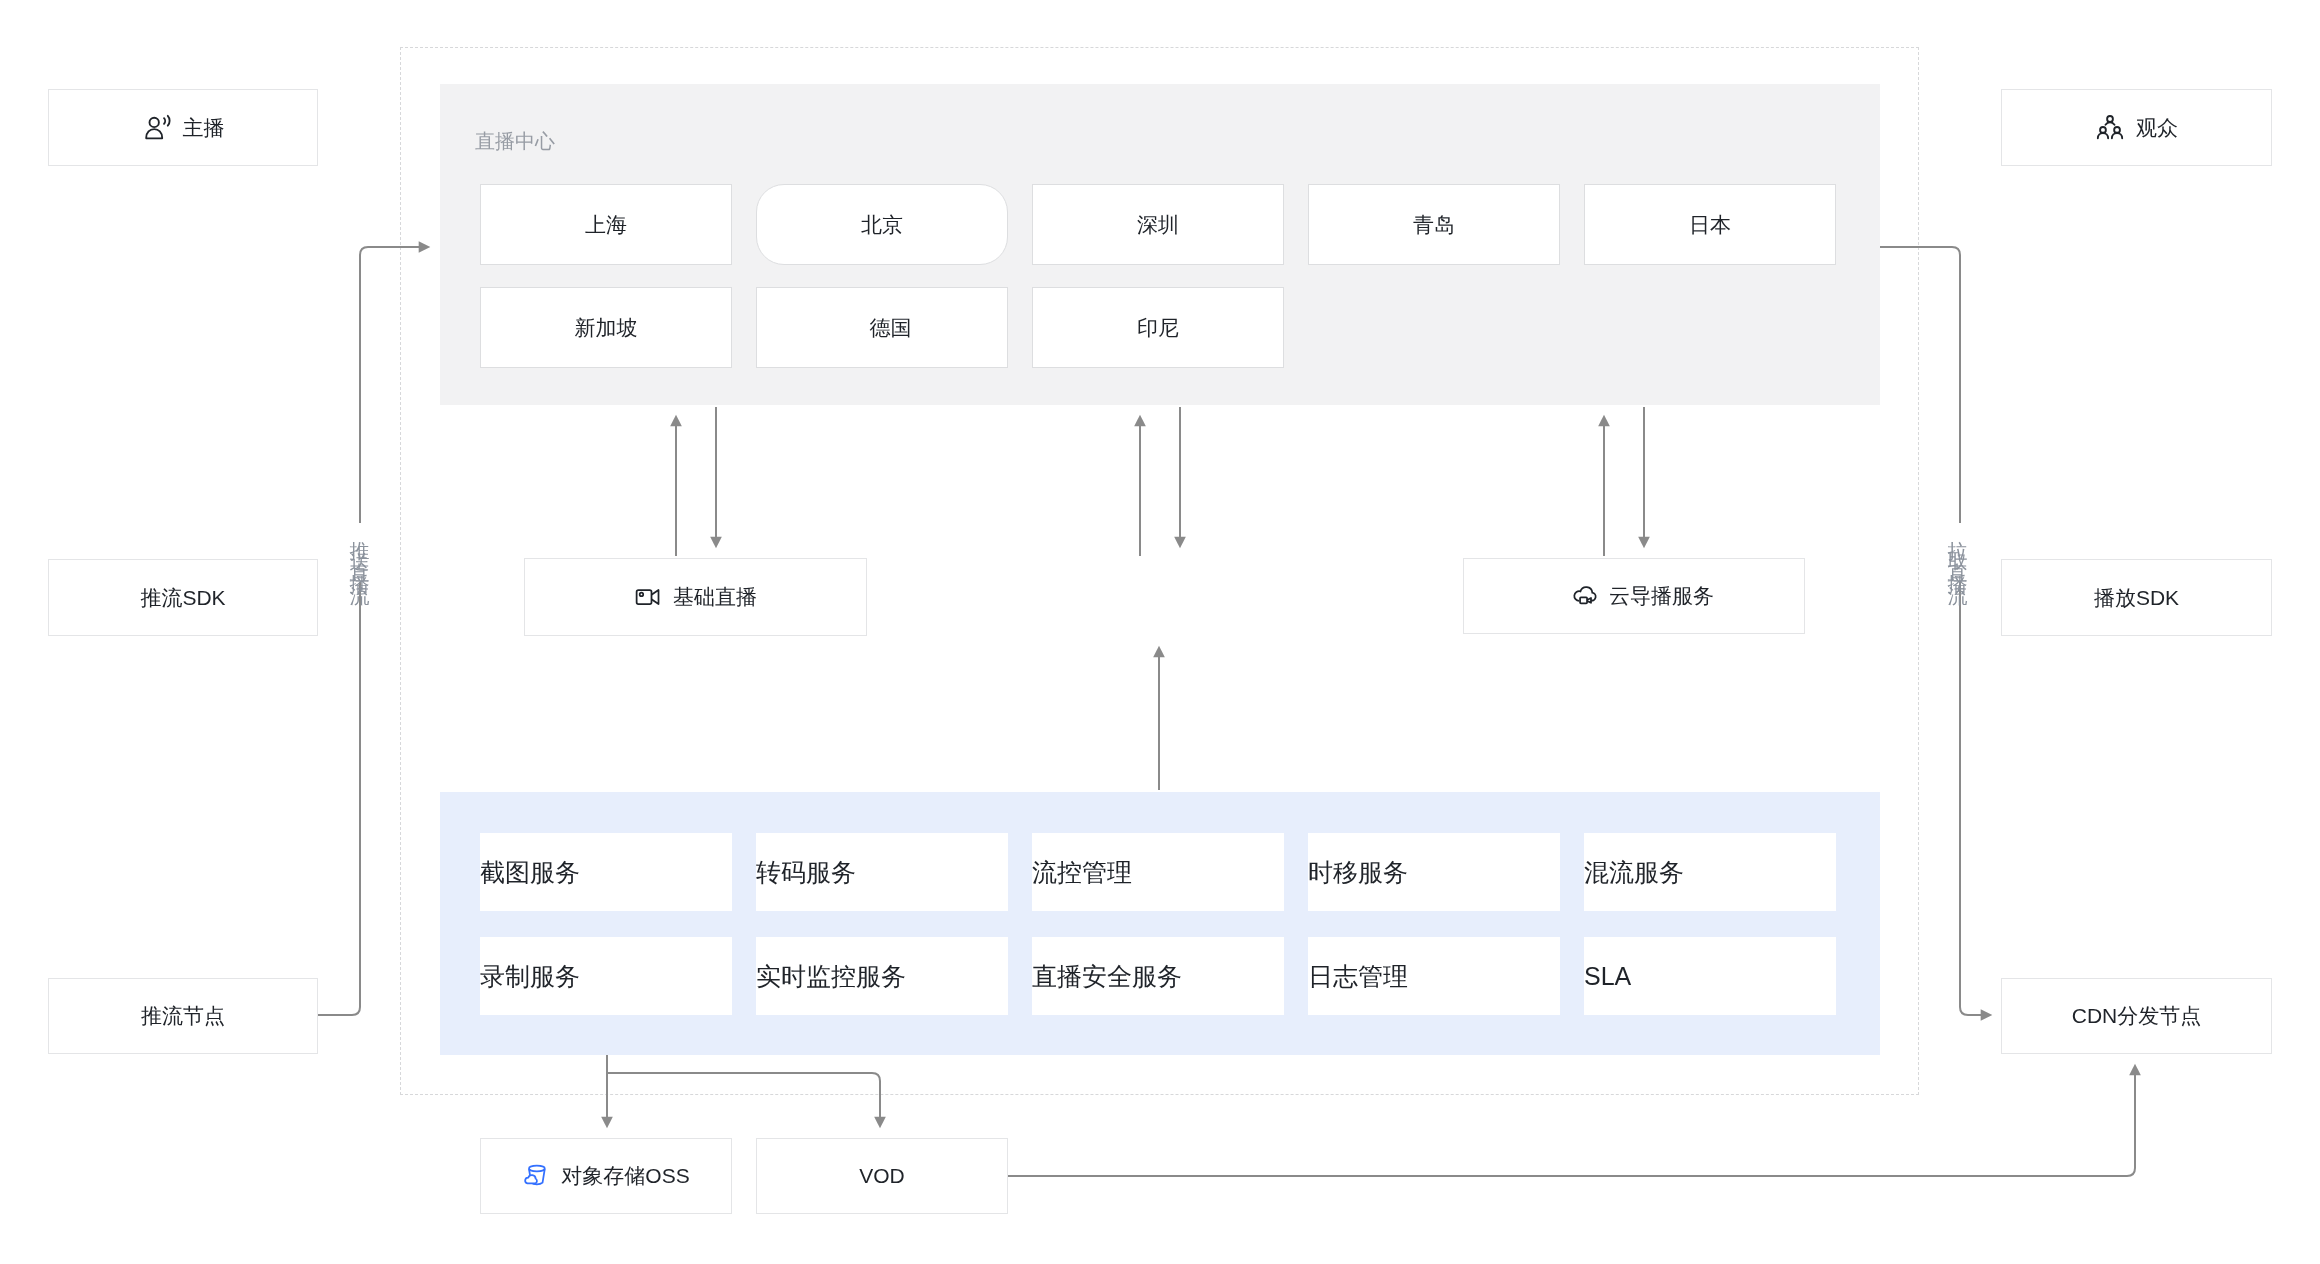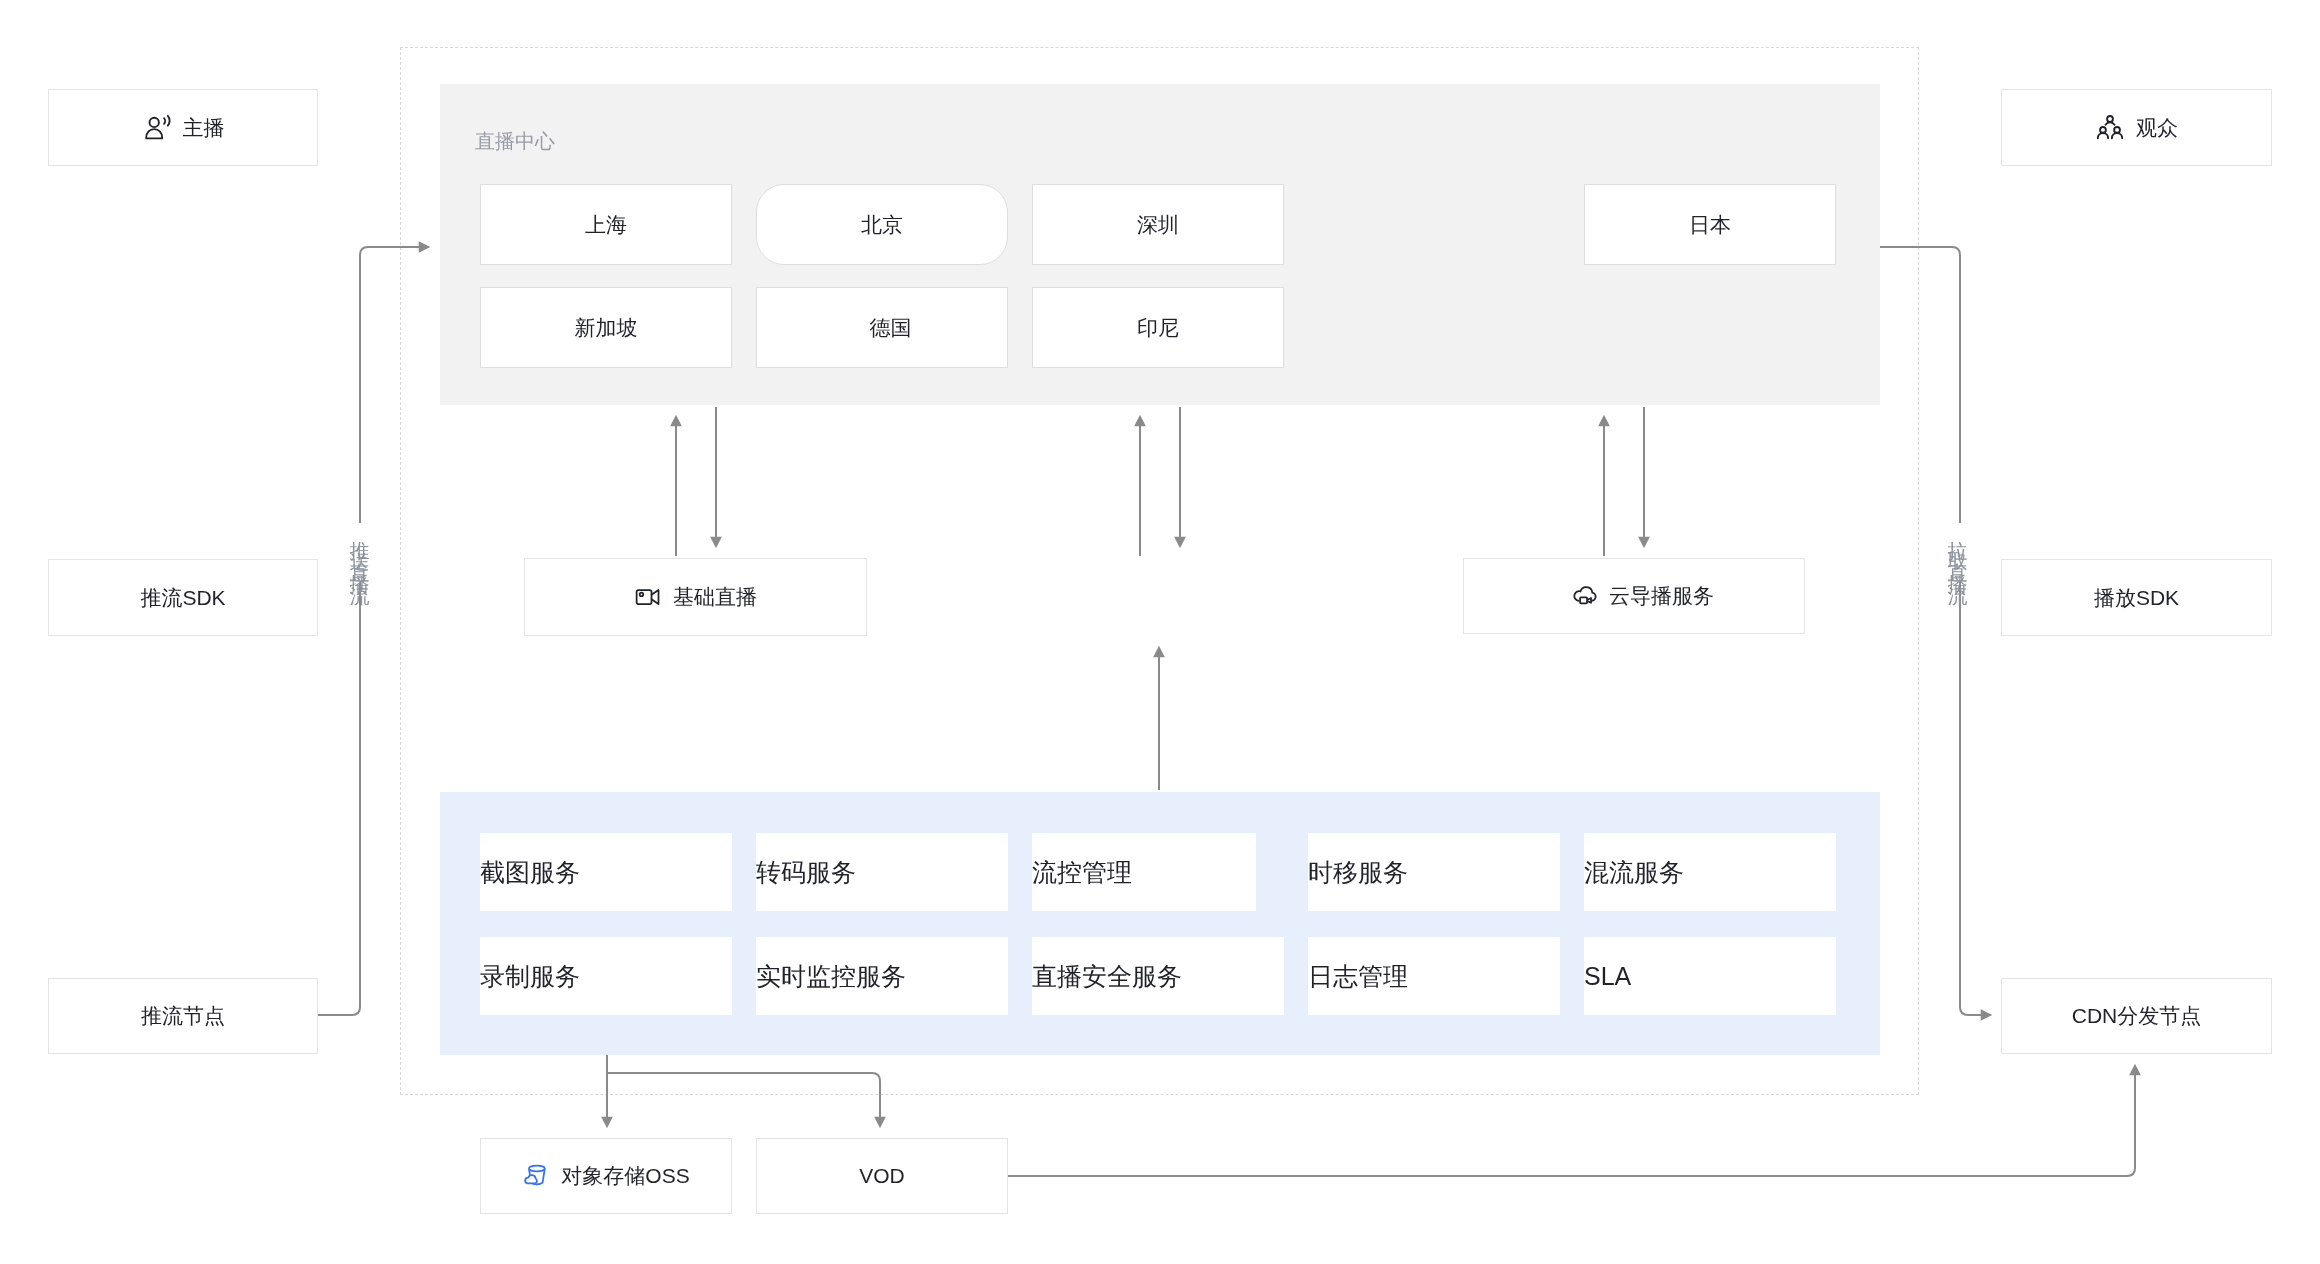--- a/index.html
+++ b/index.html
@@ -97,20 +97,23 @@
   </div>
   <div class="abs region" style="left:480px; top:184px;width:252px;height:81px;">
       <span>上海</span>
     </div>
   <div class="abs region" style="left:756px; top:184px;width:252px;height:81px;border-radius:28px;">
       <span>北京</span>
     </div>
   <div class="abs region" style="left:1032px;top:184px;width:252px;height:81px;">
       <span>深圳</span>
     </div>
+  <div class="abs region" style="left:1308px;top:184px;width:252px;height:81px;">
+      <span>青岛</span>
+    </div>
   <div class="abs region" style="left:1584px;top:184px;width:252px;height:81px;">
       <span>日本</span>
     </div>
   <div class="abs region" style="left:480px; top:287px;width:252px;height:81px;">
       <span>新加坡</span>
     </div>
   <div class="abs region" style="left:756px; top:287px;width:252px;height:81px;padding-left:17px;">
       <span>德国</span>
     </div>
   <div class="abs region" style="left:1032px;top:287px;width:252px;height:81px;">
@@ -140,21 +143,21 @@
     <span>云导播服务</span>
   </div>
 
   <div class="abs panel-blue" style="left:440px;top:792px;width:1440px;height:263px;"></div>
   <div class="abs cell" style="left:480px; top:833px;width:252px;height:78px;">
       <span>截图服务</span>
     </div>
   <div class="abs cell" style="left:756px; top:833px;width:252px;height:78px;">
       <span>转码服务</span>
     </div>
-  <div class="abs cell" style="left:1032px;top:833px;width:224px;height:78px;">
+  <div class="abs cell" style="left:1032px;top:833px;width:252px;height:78px;">
       <span>流控管理</span>
     </div>
   <div class="abs cell" style="left:1308px;top:833px;width:252px;height:78px;">
       <span>时移服务</span>
     </div>
   <div class="abs cell" style="left:1584px;top:833px;width:252px;height:78px;">
       <span>混流服务</span>
     </div>
   <div class="abs cell" style="left:480px; top:937px;width:252px;height:78px;">
       <span>录制服务</span>

